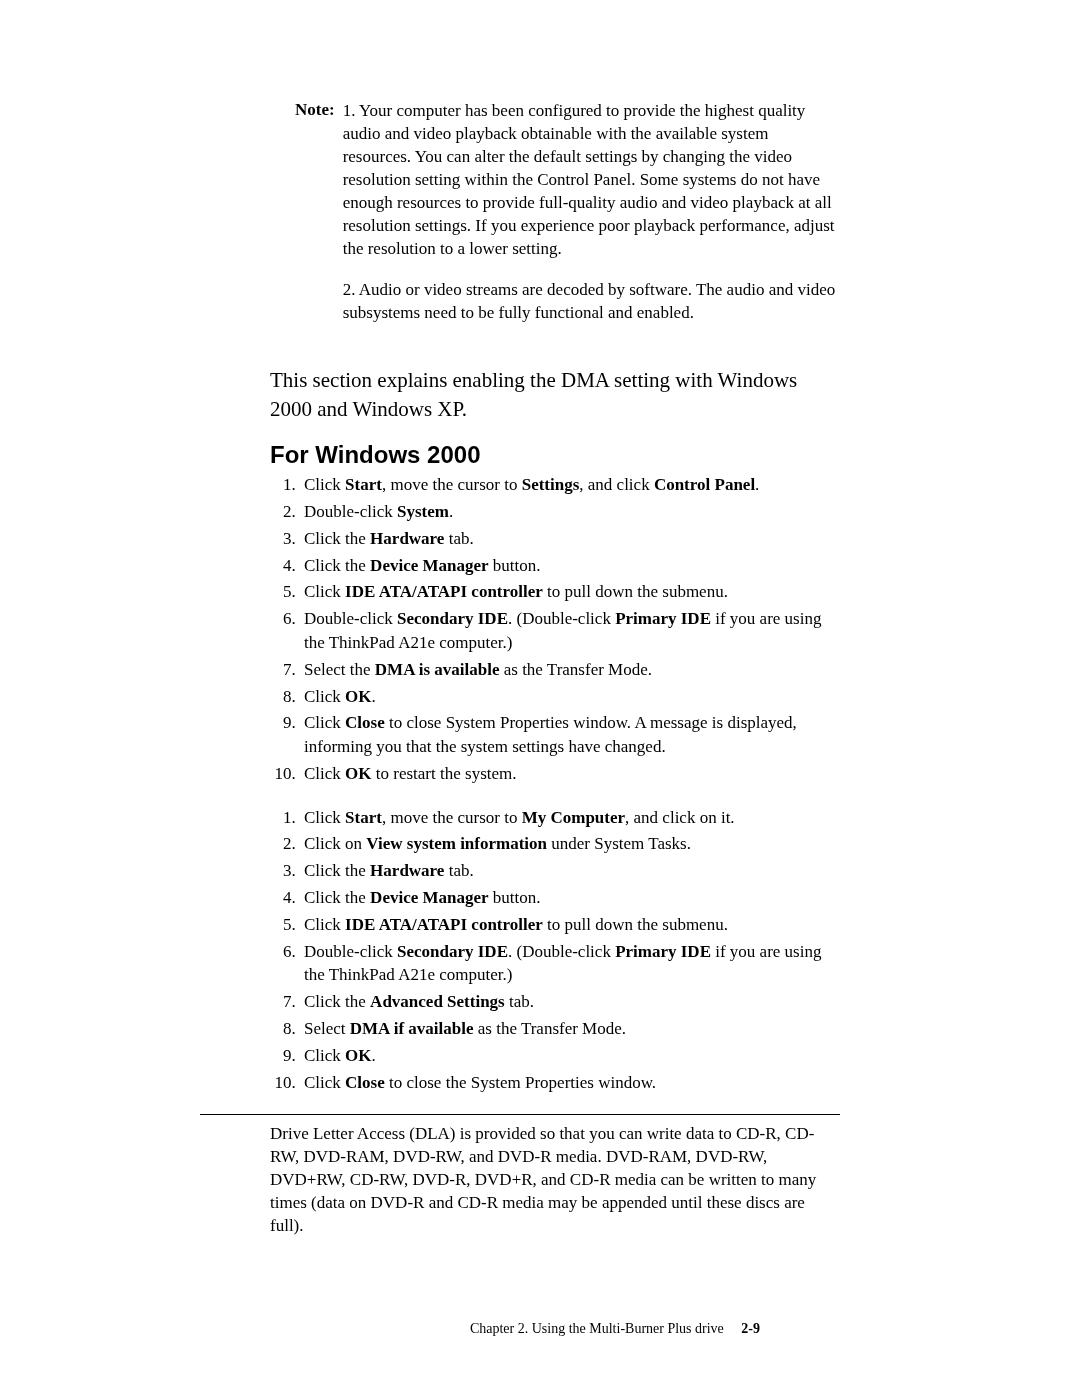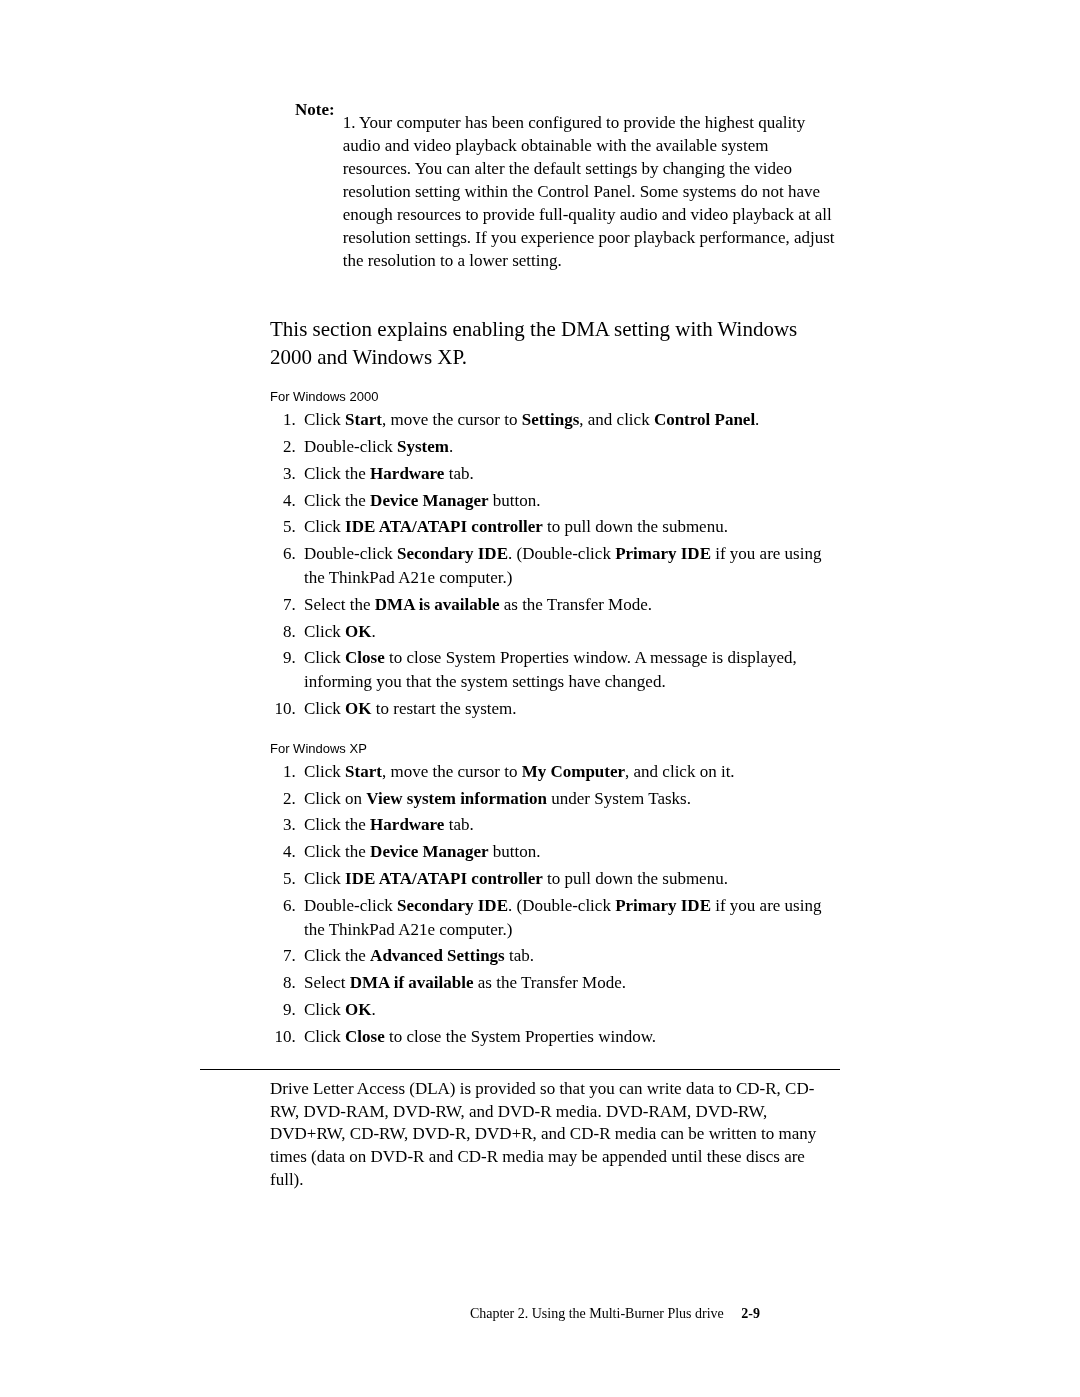--- a/index.html
+++ b/index.html
@@ -23,40 +23,39 @@
   }
   .note-label {
     font-weight: bold;
     margin-right: 8px;
     flex-shrink: 0;
     font-size: 17px;
   }
   .note-text {
     font-size: 17px;
     line-height: 1.35;
-    margin-top: 12px;
   }
   .note-text p {
     margin: 0 0 18px 0;
   }
   h2.section-heading {
     font-family: Arial, Helvetica, sans-serif;
     font-weight: bold;
     font-size: 22px;
     margin: 0 0 4px 0;
   }
   .section-intro {
     margin: 0 0 18px 70px;
     font-size: 21px;
     line-height: 1.35;
   }
   h3.subheading {
     font-family: Arial, Helvetica, sans-serif;
-    font-weight: normal;
-    font-size: 13px;
+    font-weight: bold;
+    font-size: 24px;
     margin: 0 0 4px 70px;
   }
   ol.steps {
     margin: 0 0 20px 70px;
     padding-left: 30px;
     font-size: 17px;
     line-height: 1.4;
   }
   ol.steps li {
     margin-bottom: 3px;
@@ -68,55 +67,55 @@
     border-top: 1.5px solid #000;
     margin: 14px 0 8px 0;
   }
   .body-para {
     margin: 0 4px 18px 70px;
     font-size: 17px;
     line-height: 1.35;
   }
   .footer {
     position: absolute;
-    bottom: 75px;
+    bottom: 60px;
     right: 200px;
     font-size: 14px;
   }
   .footer .pagenum { font-weight: bold; margin-left: 14px; }
 </style>
 </head>
 <body>
 
 <div class="page">
 
   <div class="note-block">
     <div class="note-label">Note:</div>
     <div class="note-text">
       <p>1. Your computer has been configured to provide the highest quality audio and video playback obtainable with the available system resources. You can alter the default settings by changing the video resolution setting within the Control Panel. Some systems do not have enough resources to provide full-quality audio and video playback at all resolution settings. If you experience poor playback performance, adjust the resolution to a lower setting.</p>
+      <p>2. Audio or video streams are decoded by software. The audio and video subsystems need to be fully functional and enabled.</p>
     </div>
   </div>
 
   <p class="section-intro">This section explains enabling the DMA setting with Windows 2000 and Windows XP.</p>
 
   <h3 class="subheading">For Windows 2000</h3>
   <ol class="steps">
     <li><span>Click </span><span class="b">Start</span><span>, move the cursor to </span><span class="b">Settings</span><span>, and click </span><span class="b">Control Panel</span><span>.</span></li>
     <li><span>Double-click </span><span class="b">System</span><span>.</span></li>
     <li><span>Click the </span><span class="b">Hardware</span><span> tab.</span></li>
     <li><span>Click the </span><span class="b">Device Manager</span><span> button.</span></li>
     <li><span>Click </span><span class="b">IDE ATA/ATAPI controller</span><span> to pull down the submenu.</span></li>
     <li><span>Double-click </span><span class="b">Secondary IDE</span><span>. (Double-click </span><span class="b">Primary IDE</span><span> if you are using the ThinkPad A21e computer.)</span></li>
     <li><span>Select the </span><span class="b">DMA is available</span><span> as the Transfer Mode.</span></li>
     <li><span>Click </span><span class="b">OK</span><span>.</span></li>
     <li><span>Click </span><span class="b">Close</span><span> to close System Properties window. A message is displayed, informing you that the system settings have changed.</span></li>
     <li><span>Click </span><span class="b">OK</span><span> to restart the system.</span></li>
   </ol>
 
-  <h3 class="subheading">For Windows XP</h3>
   <ol class="steps">
     <li><span>Click </span><span class="b">Start</span><span>, move the cursor to </span><span class="b">My Computer</span><span>, and click on it.</span></li>
     <li><span>Click on </span><span class="b">View system information</span><span> under System Tasks.</span></li>
     <li><span>Click the </span><span class="b">Hardware</span><span> tab.</span></li>
     <li><span>Click the </span><span class="b">Device Manager</span><span> button.</span></li>
     <li><span>Click </span><span class="b">IDE ATA/ATAPI controller</span><span> to pull down the submenu.</span></li>
     <li><span>Double-click </span><span class="b">Secondary IDE</span><span>. (Double-click </span><span class="b">Primary IDE</span><span> if you are using the ThinkPad A21e computer.)</span></li>
     <li><span>Click the </span><span class="b">Advanced Settings</span><span> tab.</span></li>
     <li><span>Select </span><span class="b">DMA if available</span><span> as the Transfer Mode.</span></li>
     <li><span>Click </span><span class="b">OK</span><span>.</span></li>

